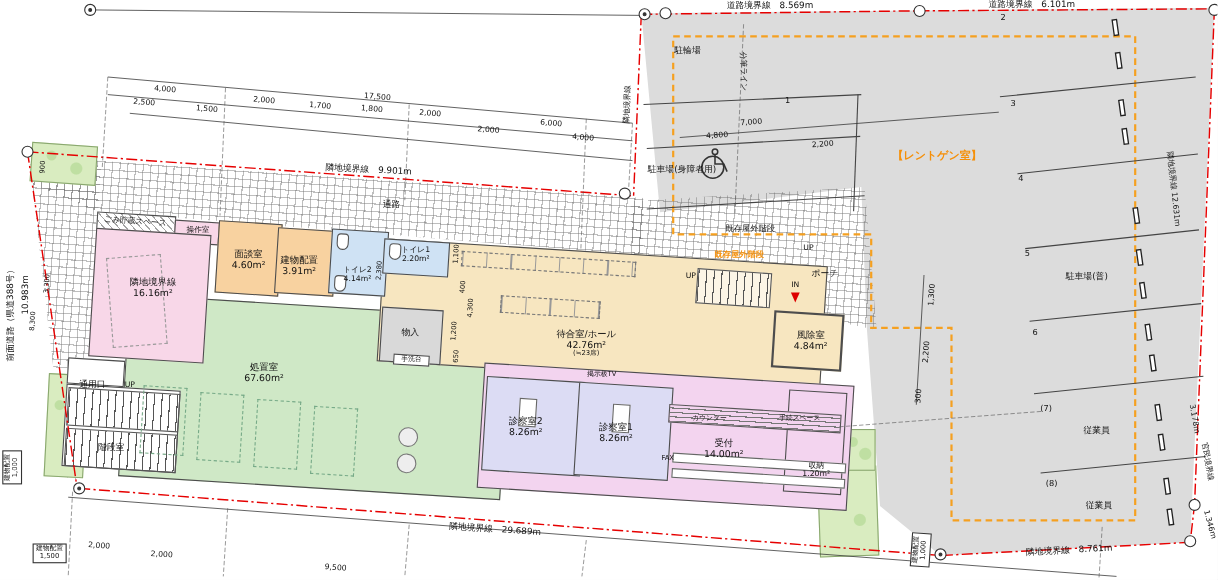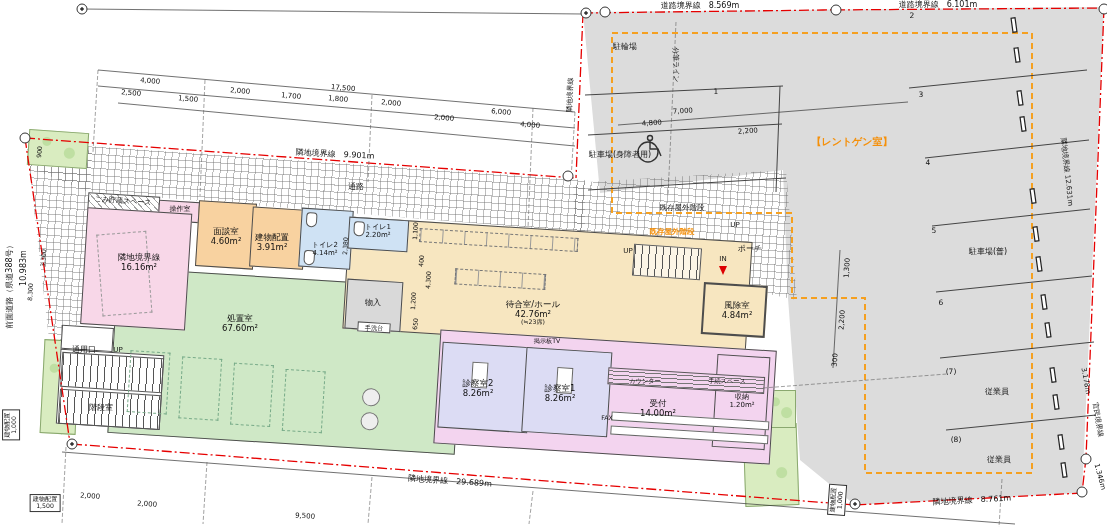--- a/index.html
+++ b/index.html
@@ -235,21 +235,21 @@
       <span>3.91m²</span>
     </div>
   <div class="lbl s7" style="left:325px;top:250px">
       <span>トイレ2</span>
       <span>4.14m²</span>
     </div>
   <div class="lbl s7" style="left:378px;top:232px">
       <span>トイレ1</span>
       <span>2.20m²</span>
     </div>
-  <div class="lbl" style="left:240px;top:324px">
+  <div class="lbl" style="left:240px;top:340px">
       <span>処置室</span>
       <span>67.60m²</span>
     </div>
   <div class="lbl s8" style="left:373px;top:303px">物入</div>
   <div class="lbl s6" style="left:374px;top:328px">手洗台</div>
   <div class="lbl" style="left:533px;top:313px">
       <span>待合室/ホール</span>
       <span>42.76m²</span>
       <span class="s6">(≒23席)</span>
     </div>
@@ -262,21 +262,21 @@
       <span>8.26m²</span>
     </div>
   <div class="lbl" style="left:560px;top:394px">
       <span>診察室1</span>
       <span>8.26m²</span>
     </div>
   <div class="lbl" style="left:658px;top:409px">
       <span>受付</span>
       <span>14.00m²</span>
     </div>
-  <div class="lbl s7" style="left:742px;top:402px">
+  <div class="lbl s7" style="left:742px;top:428px">
       <span>収納</span>
       <span>1.20m²</span>
     </div>
   <div class="lbl s8" style="left:101px;top:408px">階段室</div>
   <div class="lbl s8" style="left:84px;top:350px">通用口</div>
 
   <div class="lbl s8" style="left:356px;top:187px">通路</div>
   <div class="lbl s75" style="left:682px;top:208px">既存屋外階段</div>
   <div class="lbl s75 orange" style="left:672px;top:232px">既存屋外階段</div>
   <div class="lbl s7" style="left:735px;top:226px">UP</div>

